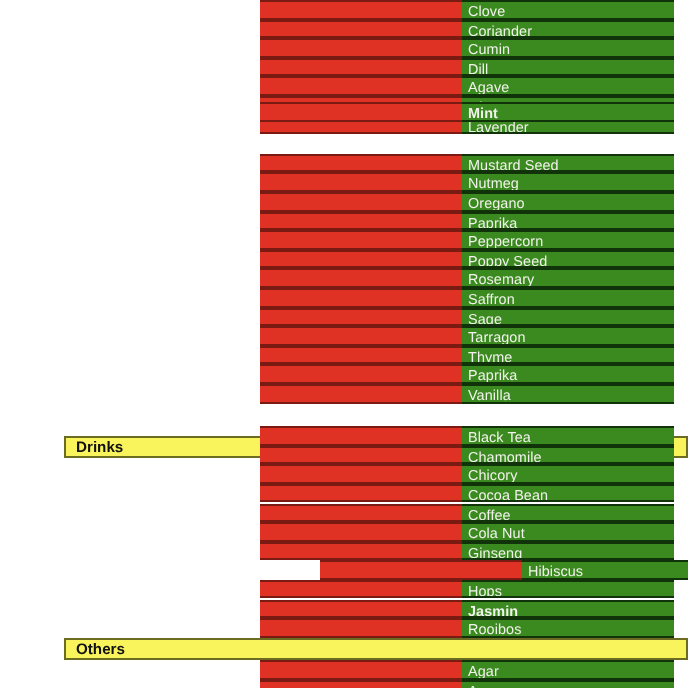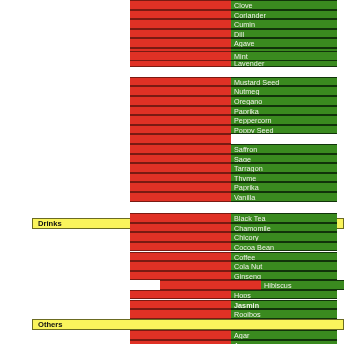--- a/index.html
+++ b/index.html
@@ -131,21 +131,21 @@
       <div class="bar-green">
         <span class="bar-label">Ginger</span>
       </div>
     </div>
     <div class="row" style="top: 57.6px;">
       <div class="bar-red"></div>
       <div class="bar-green">
         <span class="bar-label">Lavender</span>
       </div>
     </div>
-    <div class="row" style="top: 51px;">
+    <div class="row" style="top: 51px; font-weight: bold;">
       <div class="bar-red"></div>
       <div class="bar-green">
         <span class="bar-label">Mint</span>
       </div>
     </div>
     <div class="row" style="top: 76.8px;">
       <div class="bar-red"></div>
       <div class="bar-green">
         <span class="bar-label">Mustard Seed</span>
       </div>
@@ -175,20 +175,23 @@
       </div>
     </div>
     <div class="row" style="top: 124.8px;">
       <div class="bar-red"></div>
       <div class="bar-green">
         <span class="bar-label">Poppy Seed</span>
       </div>
     </div>
     <div class="row" style="top: 134.4px;">
       <div class="bar-red"></div>
+      <div class="bar-green">
+        <span class="bar-label">Rosemary</span>
+      </div>
     </div>
     <div class="row" style="top: 144px;">
       <div class="bar-red"></div>
       <div class="bar-green">
         <span class="bar-label">Saffron</span>
       </div>
     </div>
     <div class="row" style="top: 153.6px;">
       <div class="bar-red"></div>
       <div class="bar-green">

